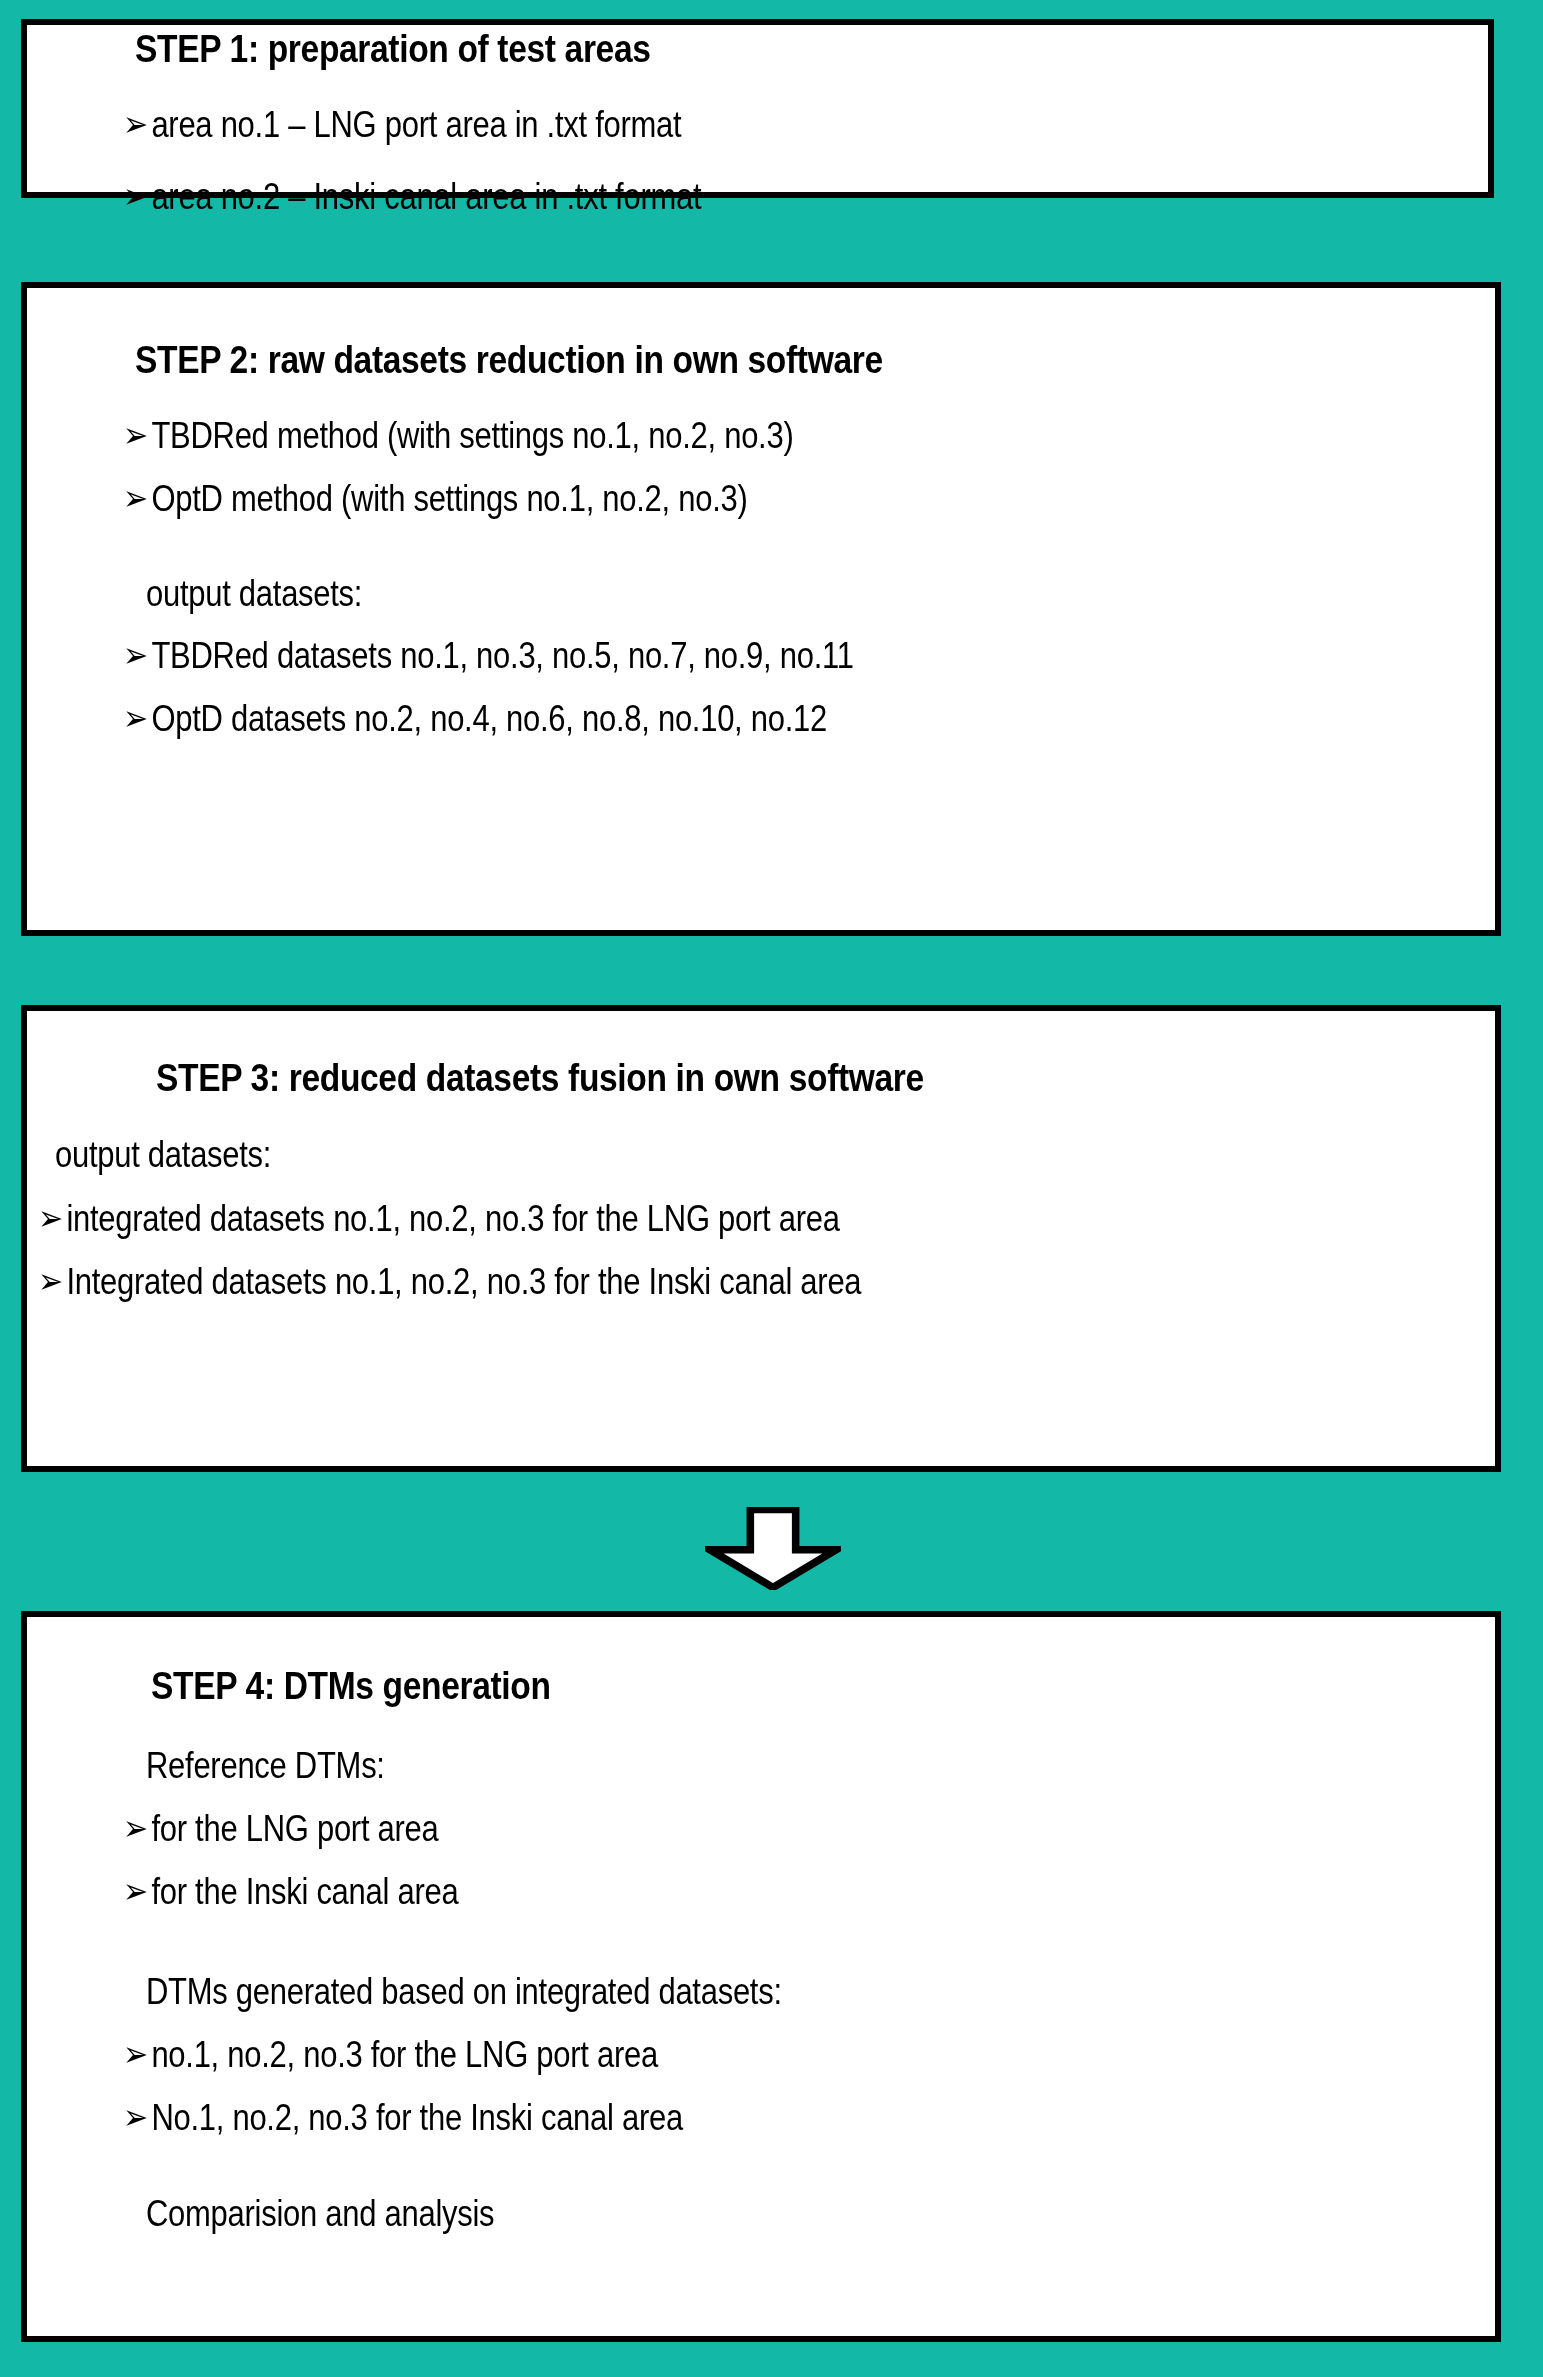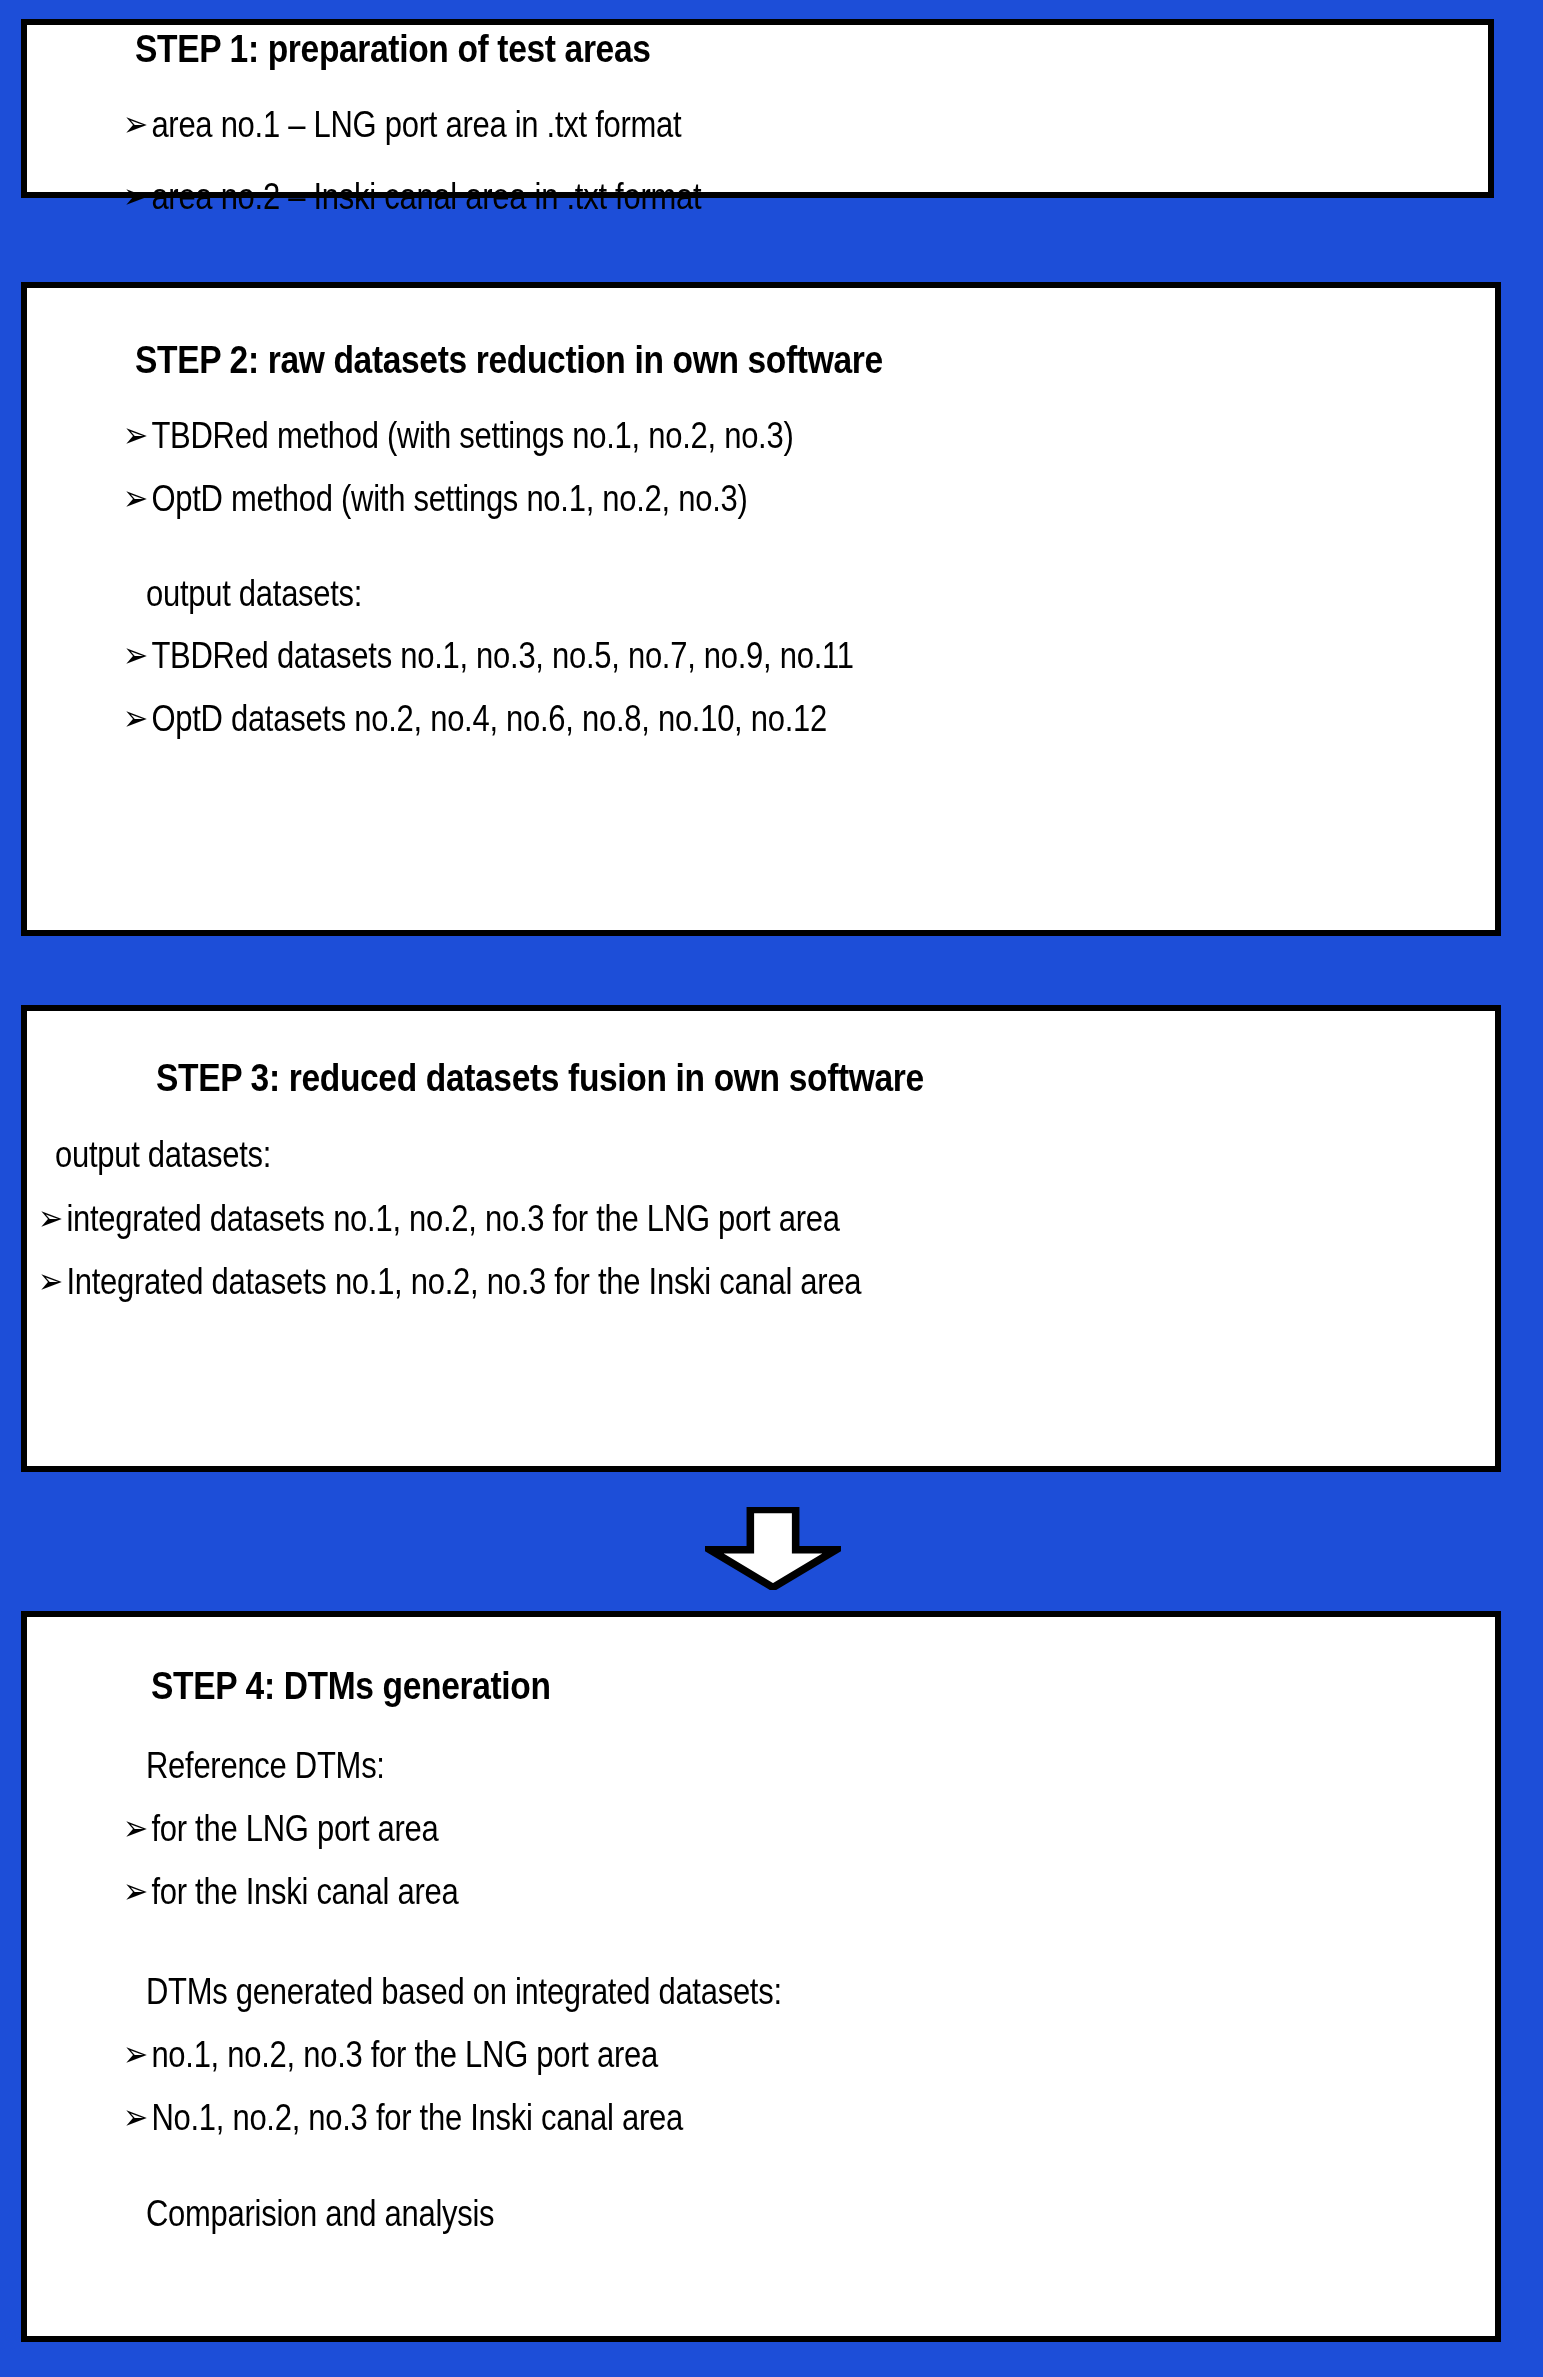--- a/index.html
+++ b/index.html
@@ -2,21 +2,21 @@
 <html style="font-size:10px"><head>
 <meta charset="utf-8">
 <style>
   html,body{margin:0;padding:0;background:#ffffff;}
   body{
     width:1543px;height:2377px;
     font-family:"Liberation Sans","DejaVu Sans",sans-serif;
     color:#000000;
     -webkit-font-smoothing:none;
   }
-  .page{position:relative;width:1543px;height:2377px;overflow:hidden;background:#1d4ed8;}
+  .page{position:relative;width:1543px;height:2377px;overflow:hidden;background:#14b8a6;}
 
   
   .box{
     position:absolute;
     box-sizing:border-box;
     border:6.3px solid #000;
     background:#ffffff;
   }
   #box-1{left:21px;  top:19px;   width:1473px; height:179px;}
   #box-2{left:21px;  top:282px;  width:1480px; height:654px;}

